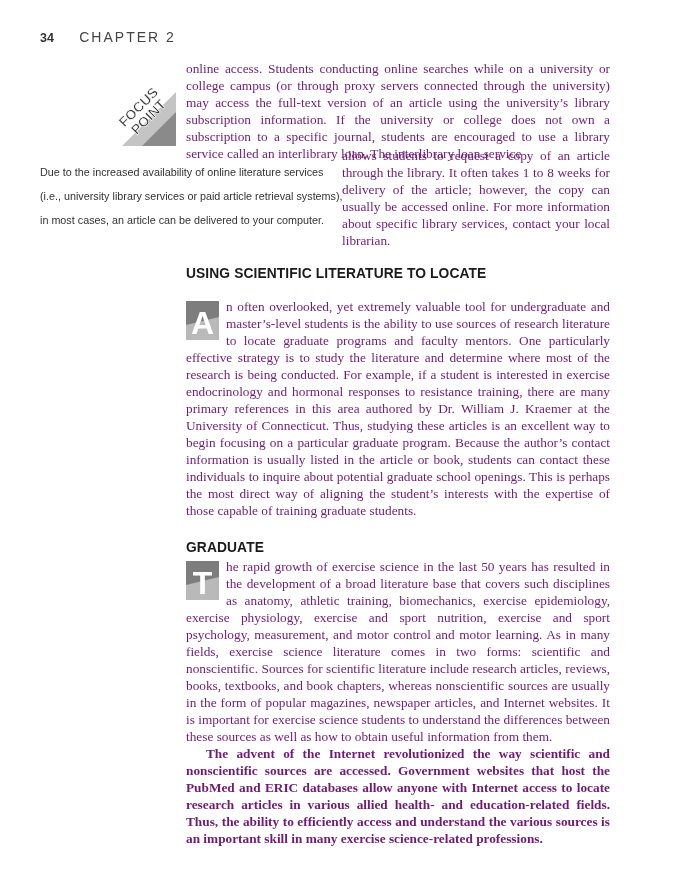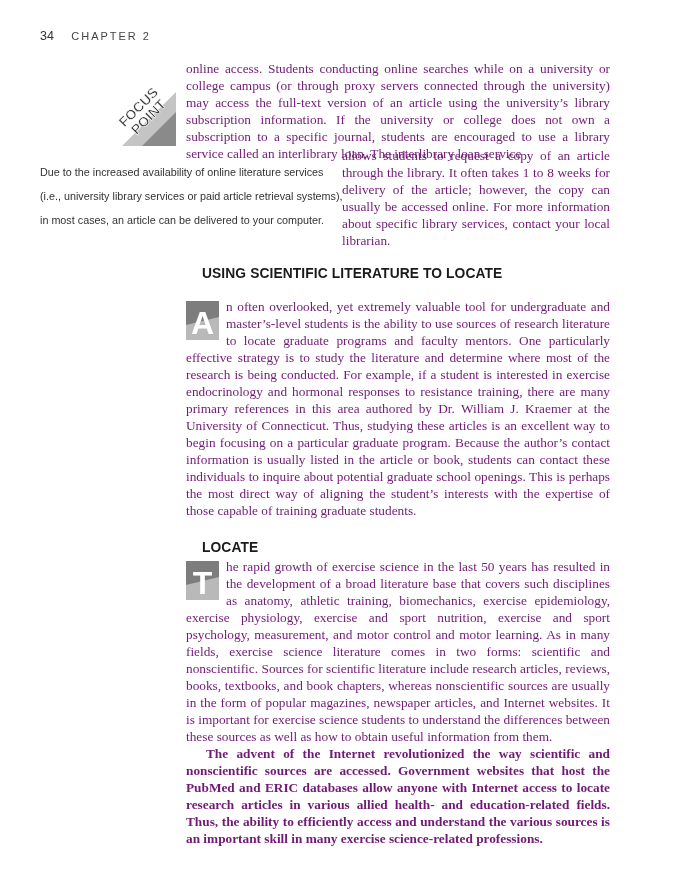--- a/index.html
+++ b/index.html
@@ -1,26 +1,26 @@
 <!DOCTYPE html>
 <html><head>
   <meta charset="utf-8">
   <style>
     html, body { margin: 0; padding: 0; background: #ffffff; }
     body { width: 687px; height: 896px; position: relative; overflow: hidden; color: #2a2a2a; }
     .runner { position: absolute; left: 40px; top: 29px; font-family: "Liberation Sans", sans-serif; font-size: 12px; color: #333; }
-    .runner .pnum { font-weight: normal; font-size: 12.5px; margin-right: 14px; }
-    .runner .chap { letter-spacing: 2px; font-size: 11px; color: #444; }
+    .runner .pnum { font-weight: bold; font-size: 12.5px; margin-right: 14px; }
+    .runner .chap { letter-spacing: 2px; font-size: 14px; color: #444; margin-left: 8px; }
     .serif { font-family: "Liberation Serif", serif; font-size: 13.3px; line-height: 17px; text-align: justify; color: #701a75; }
     .col { position: absolute; left: 186px; width: 424px; }
     .p-top { top: 60px; }
     .p-top-b { position: absolute; left: 342px; width: 268px; top: 147px; }
     .focus-badge { position: absolute; left: 112px; top: 82px; width: 64px; height: 64px; }
     .focus-note { position: absolute; left: 40px; top: 160px; width: 295px; font-family: "Liberation Sans", sans-serif; font-size: 11.6px; line-height: 24px; color: #333; transform: scaleX(0.93); transform-origin: left top; white-space: nowrap; }
-    .heading { position: absolute; left: 186px; font-family: "Liberation Sans", sans-serif; font-weight: bold; font-size: 13.8px; line-height: 15px; color: #1a1a1a; letter-spacing: 0.1px; margin-left: 16px; }
+    .heading { position: absolute; left: 186px; font-family: "Liberation Sans", sans-serif; font-weight: bold; font-size: 13.8px; line-height: 15px; color: #1a1a1a; letter-spacing: 0.1px; }
     .h1 { top: 266px; }
     .h2 { top: 540px; }
     .para { position: absolute; left: 186px; width: 424px; }
     .para1 { top: 298px; }
     .para2 { top: 558px; }
     .dropcap { float: left; width: 33px; height: 39px; margin: 3px 7px 0 0; position: relative; }
     .dropcap svg { display: block; }
     .indent { text-indent: 20px; font-weight: bold; }
     p { margin: 0; }
   </style>
@@ -60,21 +60,21 @@
   <div class="dropcap">
     <svg width="33" height="39" viewBox="0 0 33 39">
       <rect x="0" y="0" width="33" height="39" fill="#b9b9b9"></rect>
       <polygon points="0,0 33,0 33,16 0,24" fill="#7d7d7d"></polygon>
       <text x="16.5" y="33" text-anchor="middle" font-family="Liberation Sans, sans-serif" font-weight="bold" font-size="32" fill="#ffffff">A</text>
     </svg>
   </div>
   <p>n often overlooked, yet extremely valuable tool for undergraduate and master’s-level students is the ability to use sources of research literature to locate graduate programs and faculty mentors. One particularly effective strategy is to study the literature and determine where most of the research is being conducted. For example, if a student is interested in exercise endocrinology and hormonal responses to resistance training, there are many primary references in this area authored by Dr. William J. Kraemer at the University of Connecticut. Thus, studying these articles is an excellent way to begin focusing on a particular graduate program. Because the author’s contact information is usually listed in the article or book, students can contact these individuals to inquire about potential graduate school openings. This is perhaps the most direct way of aligning the student’s interests with the expertise of those capable of training graduate students.</p>
 </div>
 
-<div class="heading h2">LOCATE</div>
+<div class="heading h2">GRADUATE</div>
 
 <div class="serif para para2">
   <div class="dropcap">
     <svg width="33" height="39" viewBox="0 0 33 39">
       <rect x="0" y="0" width="33" height="39" fill="#b9b9b9"></rect>
       <polygon points="0,0 33,0 33,16 0,24" fill="#7d7d7d"></polygon>
       <text x="16.5" y="33" text-anchor="middle" font-family="Liberation Sans, sans-serif" font-weight="bold" font-size="32" fill="#ffffff">T</text>
     </svg>
   </div>
   <p>he rapid growth of exercise science in the last 50 years has resulted in the development of a broad literature base that covers such disciplines as anatomy, athletic training, biomechanics, exercise epidemiology, exercise physiology, exercise and sport nutrition, exercise and sport psychology, measurement, and motor control and motor learning. As in many fields, exercise science literature comes in two forms: scientific and nonscientific. Sources for scientific literature include research articles, reviews, books, textbooks, and book chapters, whereas nonscientific sources are usually in the form of popular magazines, newspaper articles, and Internet websites. It is important for exercise science students to understand the differences between these sources as well as how to obtain useful information from them.</p>

